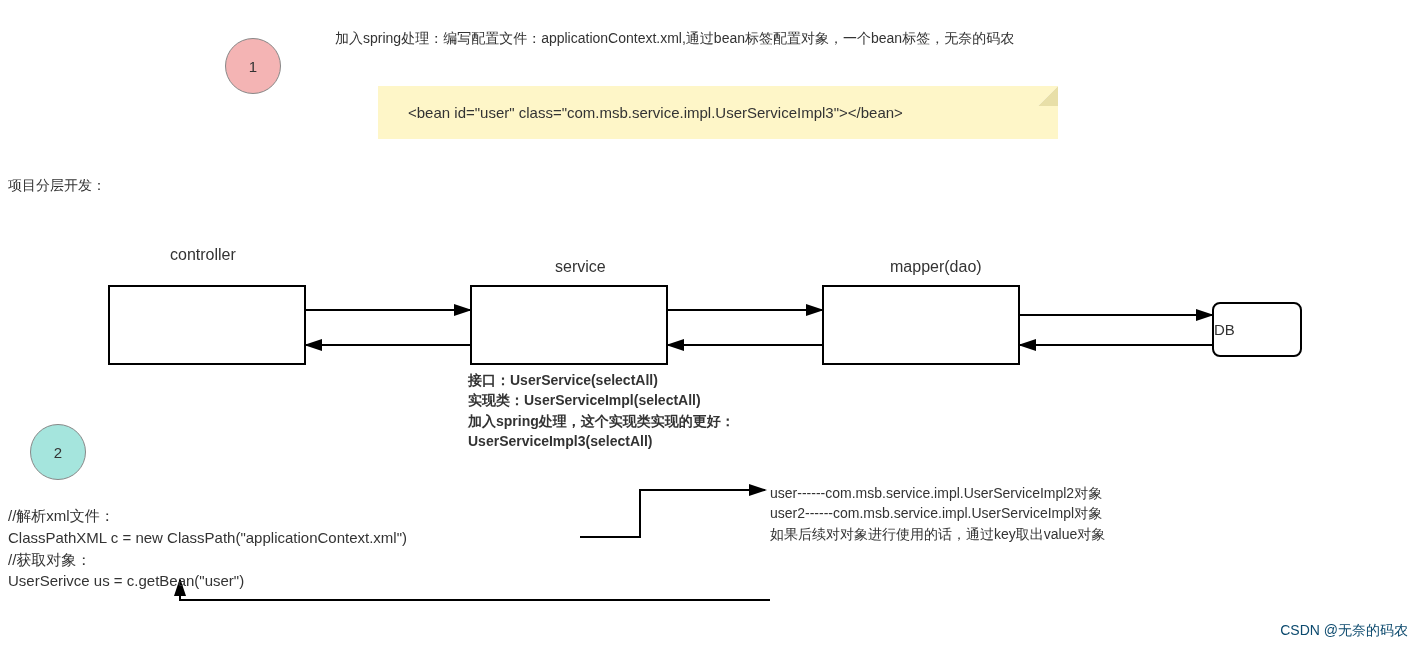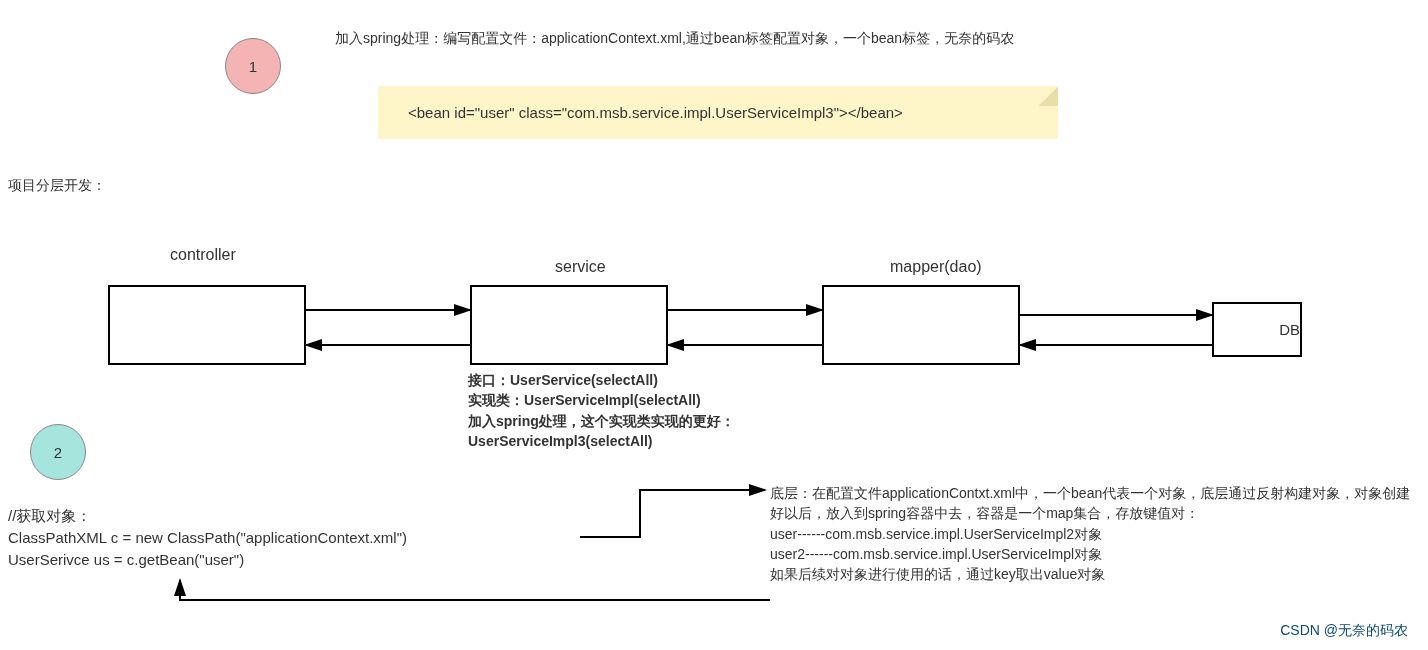--- a/index.html
+++ b/index.html
@@ -45,21 +45,21 @@
       position:absolute; inset:0;
       border-top: 20px solid #E8DFA8;
       border-right: 20px solid transparent;
     }
     .tier-label { position: absolute; font-size: 16px; }
     .box {
       position: absolute;
       border: 2px solid #000;
       background: #fff;
     }
-    .db-box { border-radius: 0; display:flex; align-items:center; justify-content:flex-end; font-size:15px; }
+    .db-box { border-radius: 8px; display:flex; align-items:center; justify-content:flex-start; font-size:15px; }
     svg.arrows { position:absolute; left:0; top:0; }
     .watermark {
       position: absolute;
       right: 20px;
       bottom: 10px;
       font-size: 14px;
       color: #0c4a6e;
       user-select: none;
     }
   </style>
@@ -120,25 +120,25 @@
   <div>实现类：UserServiceImpl(selectAll)</div>
   <div>加入spring处理，这个实现类实现的更好：</div>
   <div>UserServiceImpl3(selectAll)</div>
 </div>
 
 <div class="circle-badge badge-teal" style="left:30px; top:424px;">
   <span>2</span>
 </div>
 
 <div class="text-blk" style="left:8px; top:505px; width:600px; font-size:15px; line-height:1.45;">
+  <div>//解析xml文件：</div>
+  <div>ClassPathXML c = new ClassPath("applicationContext.xml")</div>
   <div>//获取对象：</div>
-  <div>ClassPathXML c = new ClassPath("applicationContext.xml")</div>
   <div>UserSerivce us = c.getBean("user")</div>
 </div>
 
 <div class="text-blk" style="left:770px; top:483px; width:650px; font-size:14px; line-height:1.45;">
-  <div>底层：在配置文件applicationContxt.xml中，一个bean代表一个对象，底层通过反射构建对象，对象创建好以后，放入到spring容器中去，容器是一个map集合，存放键值对：</div>
   <div>user------com.msb.service.impl.UserServiceImpl2对象</div>
   <div>user2------com.msb.service.impl.UserServiceImpl对象</div>
   <div>如果后续对对象进行使用的话，通过key取出value对象</div>
 </div>
 
 <div class="watermark">CSDN @无奈的码农</div>
 
 </body></html>

